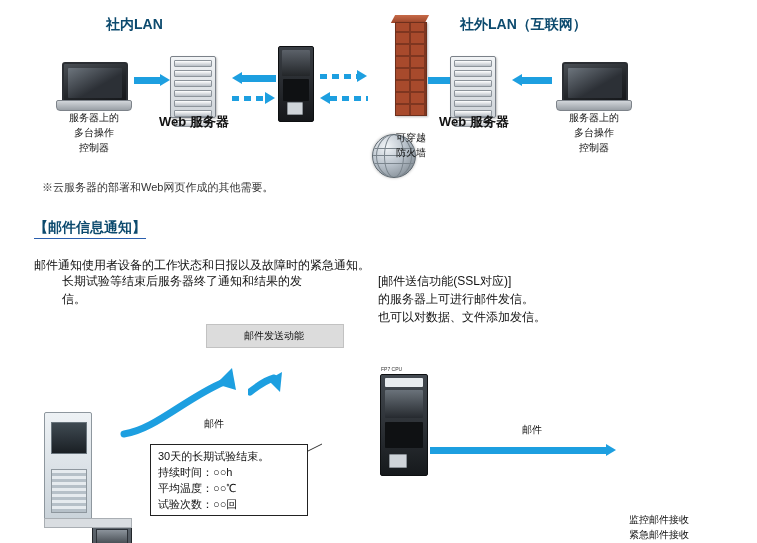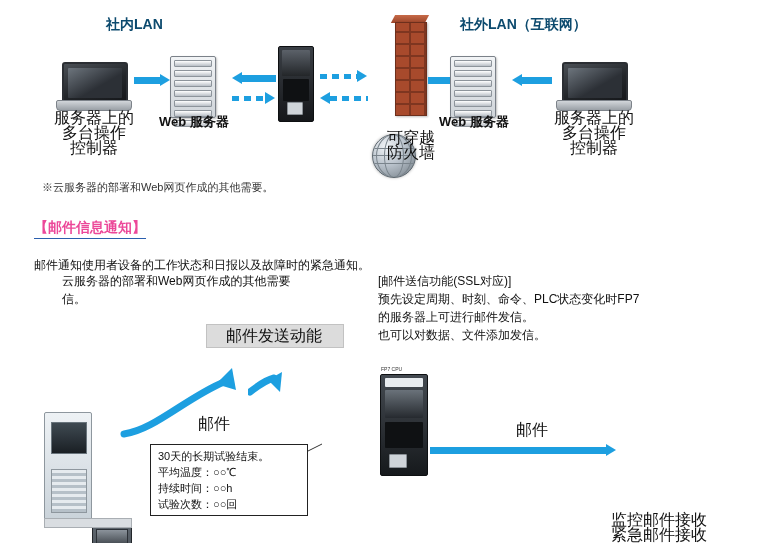--- a/index.html
+++ b/index.html
@@ -5,21 +5,21 @@
   html,body{margin:0;padding:0;}
   body{
     width:757px;height:543px;
     background:#ffffff;
     font-family:"Liberation Sans", sans-serif;
     color:#1a1a1a;
     position:relative;
     overflow:hidden;
   }
   .abs{position:absolute;}
-  .lbl{font-size:16px;line-height:15px;color:#111;text-align:center;}
+  .lbl{font-size:10px;line-height:15px;color:#111;text-align:center;}
 
   
   #net{left:0;top:0;width:757px;height:210px;}
 
   .net-title{font-size:14px;font-weight:bold;color:#0c4a6e;}
 
   
   .laptop{width:74px;height:52px;}
   .laptop .screen{
     position:absolute;left:6px;top:0;width:62px;height:38px;
@@ -94,21 +94,21 @@
   .darrow .dshaft{position:absolute;top:4px;height:5px;
     background:repeating-linear-gradient(90deg,#1d9fe0 0px,#1d9fe0 7px,transparent 7px,transparent 12px);}
   .darrow .dhead{position:absolute;top:0;width:0;height:0;
     border-top:6px solid transparent;border-bottom:6px solid transparent;}
   .darrow.right .dhead{border-left:10px solid #1d9fe0;}
   .darrow.left .dhead{border-right:10px solid #1d9fe0;}
 
   .note{font-size:11px;color:#333;}
 
   
-  .sec-head{font-size:14px;font-weight:bold;color:#ec4899;}
+  .sec-head{font-size:14px;font-weight:bold;color:#0c4a6e;}
   .sec-underline{height:1px;background:#2a5fae;}
 
   .body-text{font-size:12px;line-height:18px;color:#111;}
 
   
   .cabinet{width:46px;height:108px;
     background:linear-gradient(180deg,#eef2f5 0%,#c9d2d9 100%);
     border:1px solid #8e979e;border-radius:2px;position:relative;}
   .cabinet .win{position:absolute;left:6px;top:9px;width:34px;height:30px;
     background:linear-gradient(180deg,#3f4a52,#1a1f24);border:1px solid #69747c;}
@@ -235,27 +235,26 @@
 
   <div class="abs note" style="left:42px;top:180px;">※云服务器的部署和Web网页作成的其他需要。</div>
 </div>
 
 <div class="abs sec-head" style="left:34px;top:219px;">【邮件信息通知】</div>
 <div class="abs sec-underline" style="left:34px;top:238px;width:112px;"></div>
 
 <div class="abs body-text" style="left:34px;top:256px;">邮件通知使用者设备的工作状态和日报以及故障时的紧急通知。</div>
 
 <div class="abs body-text" style="left:62px;top:272px;width:320px;">
-  <div>云服务器的部署和Web网页作成的其他需要</div>
+  <div>长期试验等结束后服务器终了通知和结果的发</div>
   <div>信。</div>
 </div>
 
 <div class="abs body-text" style="left:378px;top:272px;width:370px;">
   <div>[邮件送信功能(SSL对应)]</div>
-  <div>预先设定周期、时刻、命令、PLC状态变化时FP7</div>
   <div>的服务器上可进行邮件发信。</div>
   <div>也可以对数据、文件添加发信。</div>
 </div>
 
 <div class="abs" style="left:0;top:318px;width:710px;height:225px;">
 
   <div class="abs" style="left:206px;top:6px;width:136px;height:22px;background:#dcdcdc;border:1px solid #c2c2c2;"></div>
   <div class="abs lbl" style="left:206px;top:10px;width:136px;">邮件发送动能</div>
 
   <div class="abs cabinet" style="left:44px;top:94px;">
@@ -280,22 +279,22 @@
     <polygon points="34,2 32,22 20,10" fill="#1d9fe0"></polygon>
   </svg>
 
   <svg class="curve" style="left:236px;top:124px;" width="90" height="46">
     <path d="M86,2 L10,40" stroke="#333" stroke-width="1" fill="none"></path>
   </svg>
 
   <div class="abs callout" style="left:150px;top:126px;width:158px;height:72px;"></div>
   <div class="abs callout-text" style="left:158px;top:130px;width:148px;">
     <div>30天的长期试验结束。</div>
+    <div>持续时间：○○h</div>
     <div>平均温度：○○℃</div>
-    <div>持续时间：○○h</div>
     <div>试验次数：○○回</div>
   </div>
 
   <div class="abs" style="left:380px;top:56px;width:46px;height:100px;
        background:linear-gradient(180deg,#444a51 0%,#16191c 100%);
        border:1px solid #0e1012;border-radius:2px;">
     <div class="abs" style="left:4px;top:3px;width:38px;height:9px;background:#e8ecef;border-radius:1px;"></div>
     <div class="abs" style="left:4px;top:15px;width:38px;height:28px;background:linear-gradient(180deg,#6a727a,#262a2f);border-radius:1px;"></div>
     <div class="abs" style="left:4px;top:47px;width:38px;height:26px;background:#0f1113;border-radius:1px;"></div>
     <div class="abs" style="left:8px;bottom:7px;width:16px;height:12px;background:#cfd4d9;border:1px solid #8a9096;border-radius:1px;"></div>

